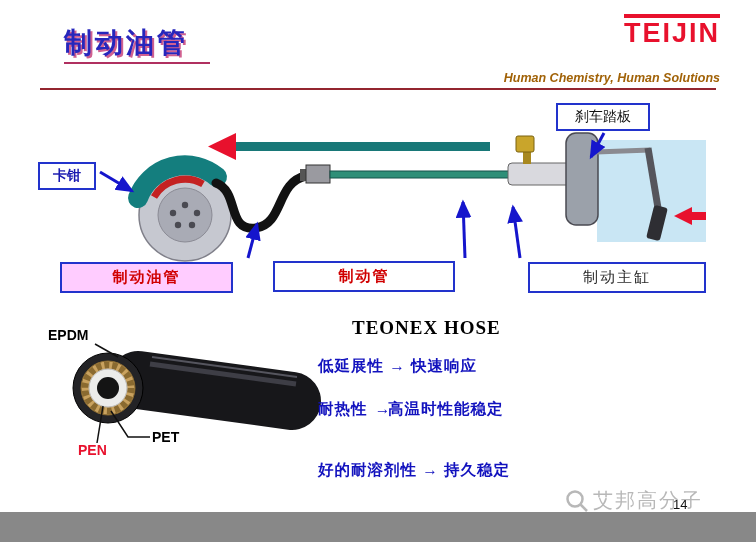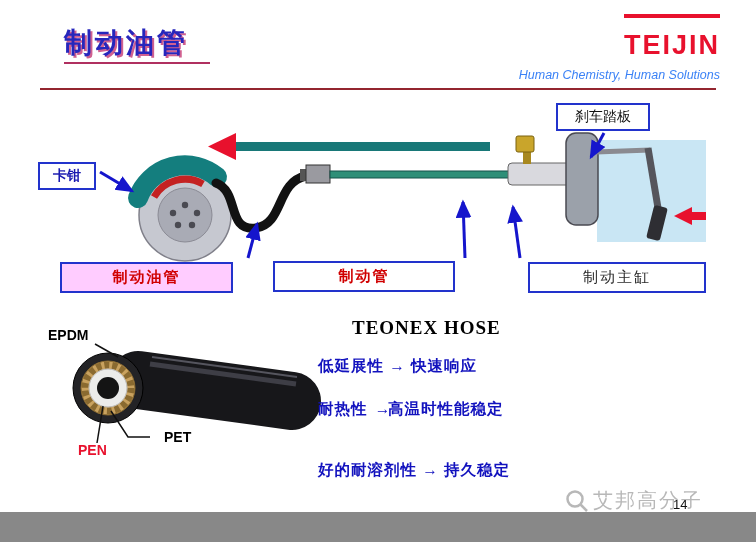--- a/index.html
+++ b/index.html
@@ -5,41 +5,41 @@
   html,body{margin:0;padding:0;background:#888;}
   .slide{position:relative;width:756px;height:512px;background:#ffffff;overflow:hidden;
          font-family:"Liberation Sans","DejaVu Sans",sans-serif;}
 
   
   .title{position:absolute;left:64px;top:24px;font-size:28px;font-weight:bold;
          color:#2626BC;letter-spacing:3px;text-shadow:2px 2px 0 #D06090;}
   .title-underline{position:absolute;left:64px;top:62px;width:146px;height:2px;background:#B03060;}
   .logo{position:absolute;right:36px;top:14px;text-align:right;}
   .logo-text{font-size:27px;font-weight:800;color:#E8112D;letter-spacing:2px;
-             border-top:4px solid #E8112D;padding-top:12px;display:inline-block;}
-  .logo-tagline{margin-top:7px;font-size:12.5px;font-weight:normal;font-style:italic;color:#3b82f6;}
+             border-top:4px solid #E8112D;padding-top:0;display:inline-block;}
+  .logo-tagline{margin-top:22px;font-size:12.5px;font-weight:bold;font-style:italic;color:#a16207;}
   .header-rule{position:absolute;left:40px;top:88px;width:676px;height:2px;background:#93252F;}
 
   
   .diagram{position:absolute;left:0;top:95px;}
   .lbox{position:absolute;display:flex;align-items:center;justify-content:center;
         border:2px solid #2233CC;background:#ffffff;font-size:14px;box-sizing:border-box;text-align:right;}
   .lbox-pedal{left:556px;top:103px;width:94px;height:28px;color:#111;}
   .lbox-caliper{left:38px;top:162px;width:58px;height:28px;color:#1A1AB0;font-weight:bold;}
   .lbox-oil{left:60px;top:262px;width:173px;height:31px;background:#FFCCFF;color:#D00000;
             font-weight:bold;font-size:15px;letter-spacing:2px;}
   .lbox-pipe{left:273px;top:261px;width:182px;height:31px;color:#D00000;font-weight:bold;
              font-size:15px;letter-spacing:2px;}
   .lbox-master{left:528px;top:262px;width:178px;height:31px;color:#2A2A2A;font-size:15px;letter-spacing:2px;}
 
   
   .xsection{position:absolute;left:40px;top:333px;}
   .layer-label{position:absolute;font-size:14px;font-weight:bold;color:#000;}
   .label-epdm{left:48px;top:327px;}
-  .label-pet{left:164px;top:429px;}
+  .label-pet{left:152px;top:429px;}
   .label-pen{left:78px;top:442px;color:#E8112D;}
   .hose-title{position:absolute;left:352px;top:317px;font-family:"Liberation Serif","DejaVu Serif",serif;
               font-size:19px;font-weight:bold;letter-spacing:1px;color:#000;}
   .feature{position:absolute;left:318px;color:#1212BE;font-weight:bold;font-size:15.5px;letter-spacing:1px;}
   .feature-1{top:356px;}.feature-2{top:399px;font-family:Liberation Mono, monospace;}.feature-3{top:460px;}
 
   
   .watermark{position:absolute;left:564px;top:487px;display:flex;align-items:center;gap:3px;
              color:#B8B8B8;font-size:20px;letter-spacing:2px;}
   .page-number{position:absolute;left:645px;top:497px;font-size:13px;color:#111;z-index:5;margin-left:28px;}

